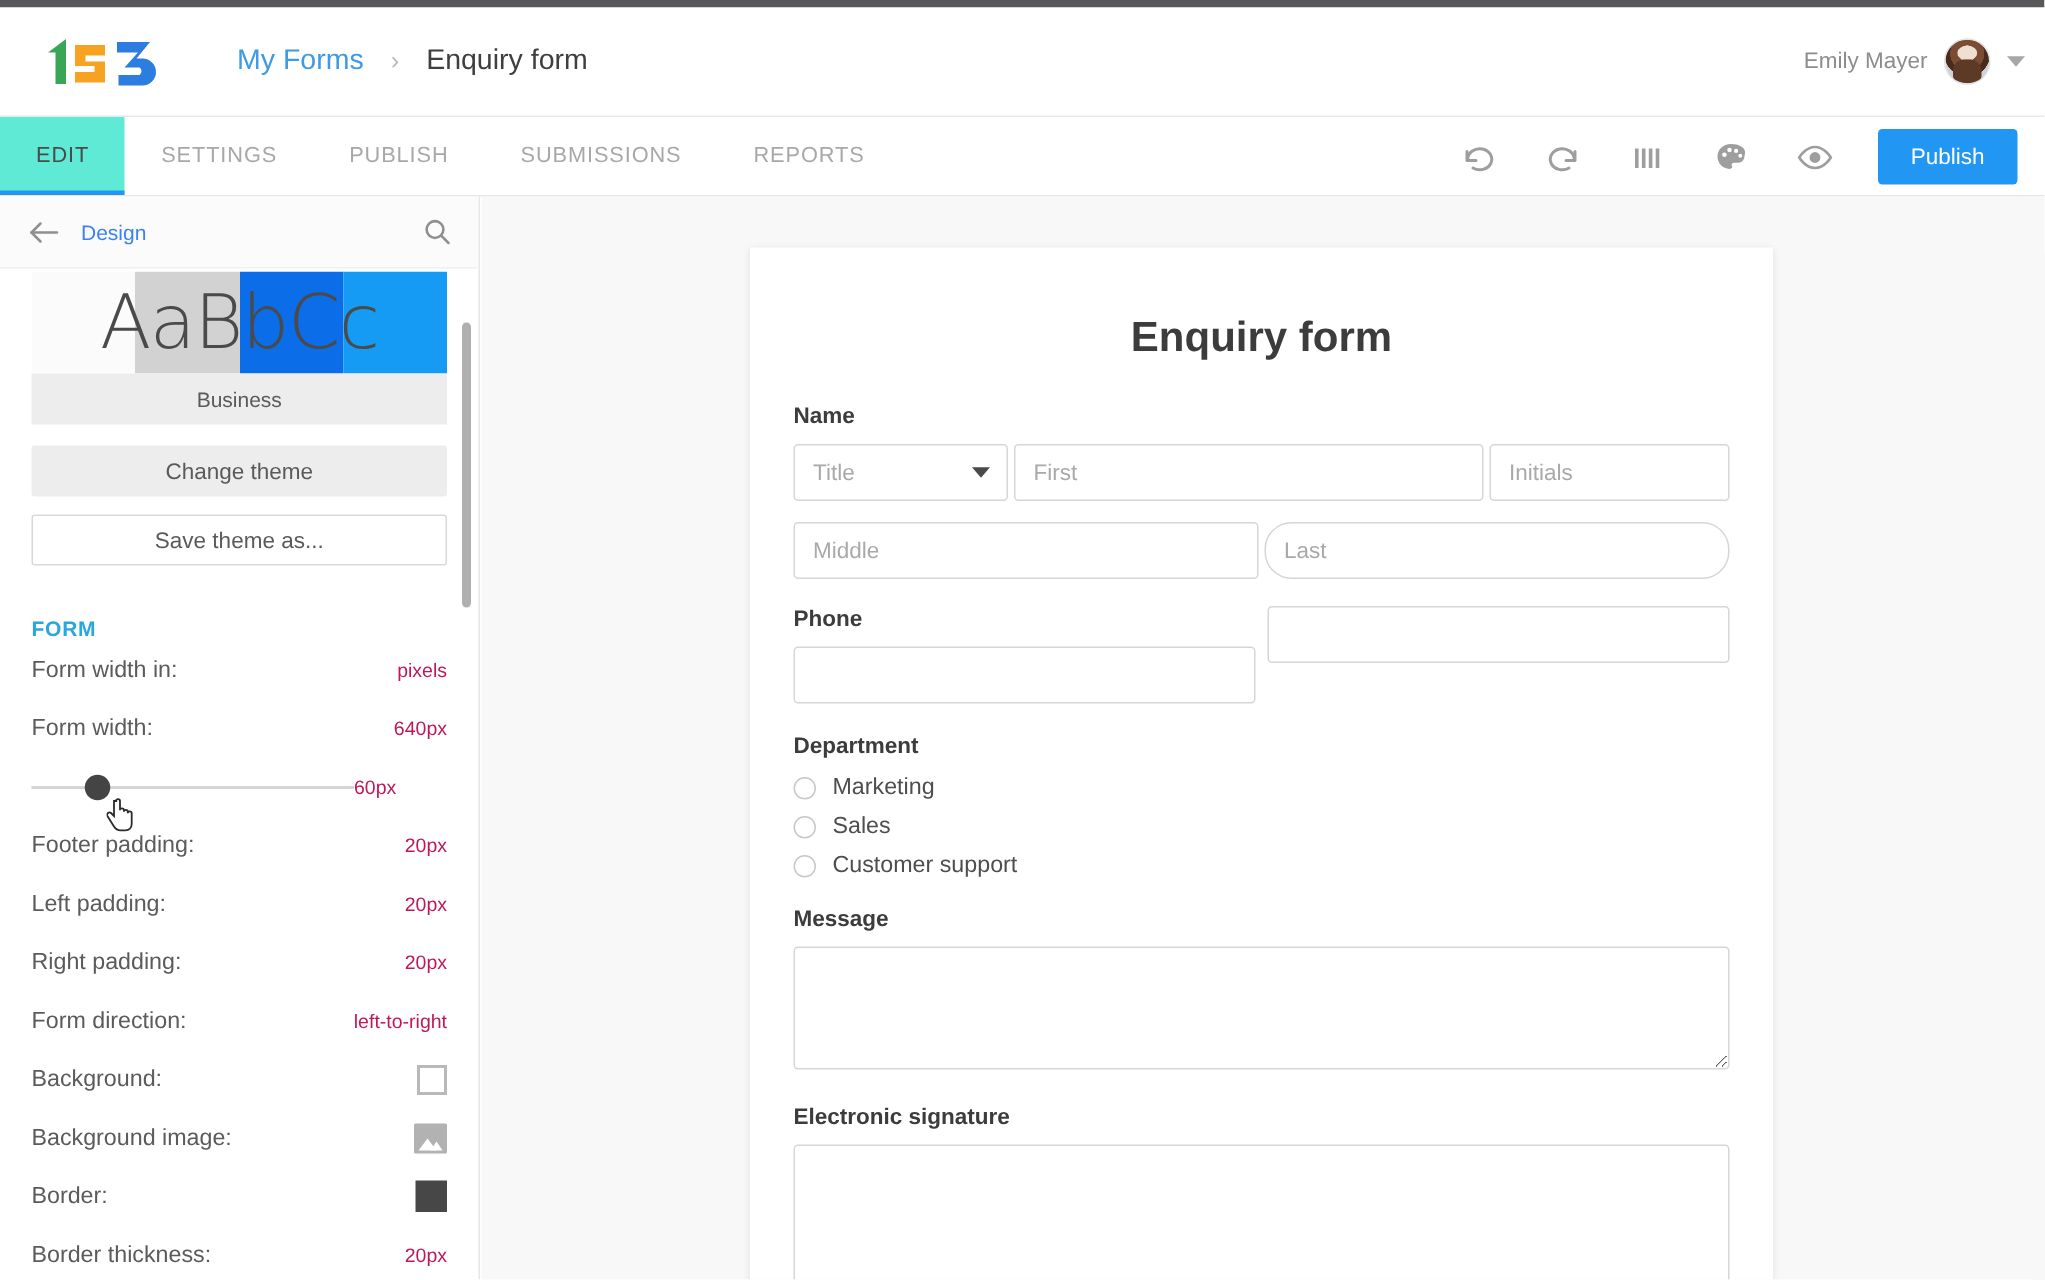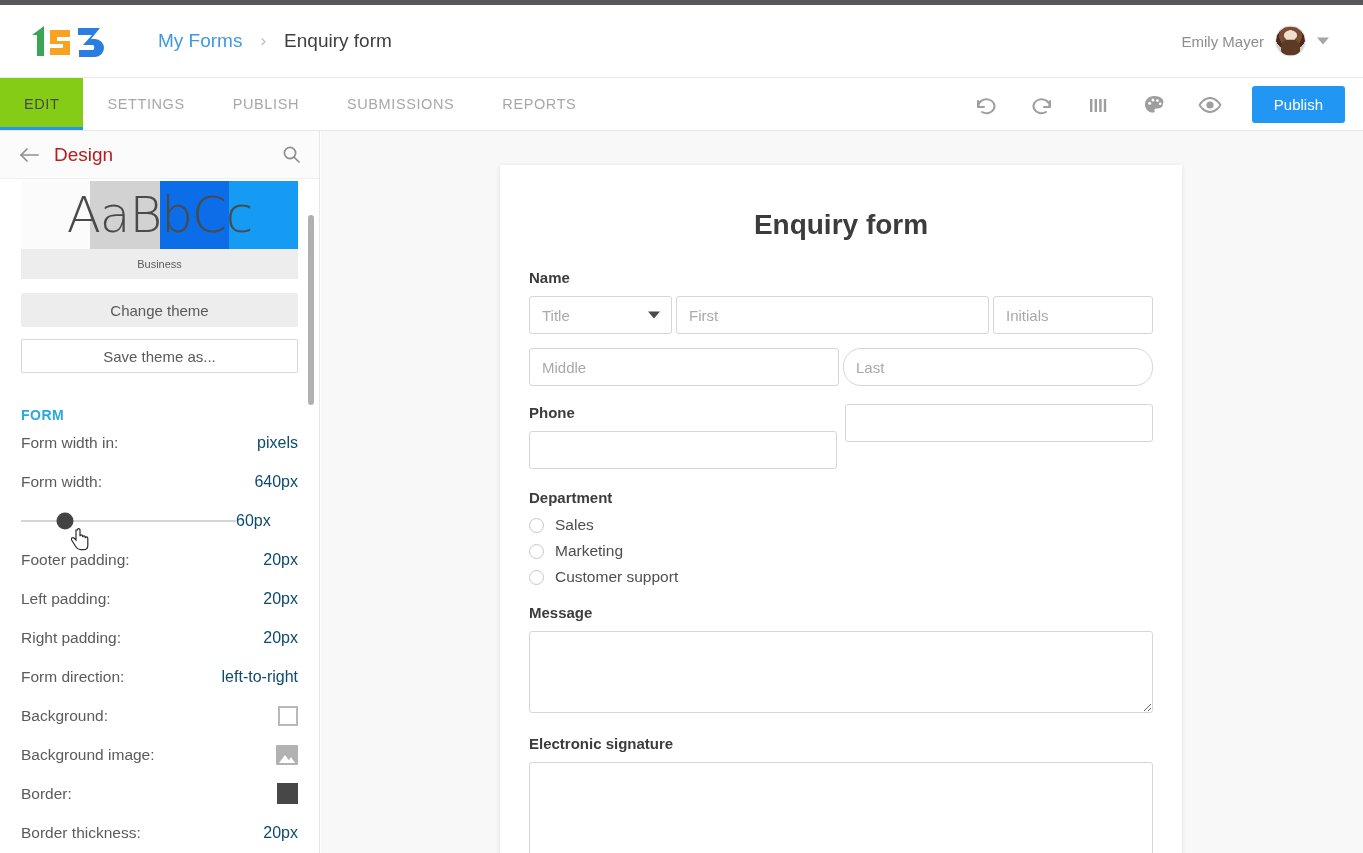--- a/index.html
+++ b/index.html
@@ -31,21 +31,21 @@
   .breadcrumb {
     margin-left: 50px; display: flex; align-items: center; gap: 18px;
   }
   .crumb-link {
     color: #3d9ae3; font-size: 19px; cursor: pointer;
   }
   .crumb-sep { color: #b9b9b9; font-size: 17px; }
   .crumb-current { color: #3f3f3f; font-size: 19px; }
 
   .user-area {
-    position: absolute; right: 34px; top: 50%; transform: translateY(-50%);
+    position: absolute; right: 13px; top: 50%; transform: translateY(-50%);
     display: flex; align-items: center; gap: 11px; margin-left: 30px;
   }
   .user-name { color: #8d8d8d; font-size: 15px; }
   .avatar {
     width: 31px; height: 31px; border-radius: 50%;
     background: radial-gradient(circle at 50% 32%, #e8c9b2 0 22%, #7a4c34 23% 46%, #4a2a1c 47% 62%, #cfd3d6 63% 100%);
     border: 1px solid #e2e2e2; overflow: hidden; position: relative;
   }
   .avatar::after {
     content:""; position:absolute; left:18%; top:46%; width:64%; height:54%;
@@ -65,21 +65,21 @@
   .tabbar {
     position: absolute; top: 78px; left: 0; width: 1363px; height: 53px;
     background: #ffffff; border-bottom: 1px solid #e6e6e6;
   }
   .tabs { display: flex; align-items: stretch; height: 100%; }
   .tab {
     display: flex; align-items: center; justify-content: center;
     padding: 0 24px; font-size: 14.5px; letter-spacing: .6px;
     color: #a8a8a8; cursor: pointer; position: relative; height: 100%;
   }
-  .tab.active { color: #4a4a4a; background: #84cc16; }
+  .tab.active { color: #4a4a4a; background: #5eead4; }
   .tab.active::after {
     content: ""; position: absolute; left: 0; bottom: 0;
     width: 100%; height: 3px; background: #2196f3;
   }
 
   .toolbar {
     position: absolute; right: 18px; top: 0; height: 53px;
     display: flex; align-items: center; gap: 0;
   }
   .tool-btn {
@@ -95,37 +95,37 @@
   
   .sidebar {
     position: absolute; top: 131px; left: 0; width: 320px; height: 722px;
     background: #ffffff; border-right: 1px solid #e6e6e6; overflow: hidden;
   }
   .sidebar-head {
     height: 48px; display: flex; align-items: center;
     padding: 0 18px; background: #fbfbfb; border-bottom: 1px solid #f0f0f0;
   }
   .back-arrow { cursor: pointer; margin-right: 14px; display:flex; }
-  .sidebar-title { color: #b91c1c; font-size: 19px; flex: 1; }
+  .sidebar-title { color: #3b82f6; font-size: 14px; flex: 1; }
   .search-icon-wrap { cursor: pointer; display:flex; }
 
   .theme-card { padding: 0 21px; margin-top: 2px; }
   .theme-preview {
     height: 68px; display: flex; position: relative; overflow: hidden;
   }
   .sw { flex: 1; height: 100%; }
   .theme-preview .label {
     position: absolute; inset: 0; display: flex;
     align-items: center; justify-content: center;
     font-size: 50px; color: #4a4a4a; letter-spacing: -1px;
     font-family: "DejaVu Sans", sans-serif; font-weight: 300;
   }
   .theme-name {
     background: #ededed; text-align: center; padding: 9px 0;
-    font-size: 11px; color: #5a5a5a;
+    font-size: 14px; color: #5a5a5a;
   }
   .btn-grey {
     margin: 14px 21px 0; height: 34px; background: #ededed;
     display: flex; align-items: center; justify-content: center;
     font-size: 15px; color: #5a5a5a; cursor: pointer; border-radius: 2px;
   }
   .btn-outline {
     margin: 12px 21px 0; height: 34px; background: #fff;
     border: 1px solid #d8d8d8; border-radius: 2px;
     display: flex; align-items: center; justify-content: center;
@@ -134,21 +134,21 @@
 
   .section-title {
     margin: 34px 0 0 21px; color: #29a8e0; font-size: 14px;
     font-weight: bold; letter-spacing: .5px;
   }
   .prop-row {
     display: flex; align-items: center; justify-content: space-between;
     padding: 0 21px; height: 39px;
   }
   .prop-label { color: #5b5b5b; font-size: 15.5px; }
-  .prop-value { color: #0c4a6e; font-size: 16px; }
+  .prop-value { color: #be185d; font-size: 13px; }
 
   .slider-row { position: relative; height: 39px; padding: 0 21px;
     display:flex; align-items:center; justify-content: flex-start; }
   .slider-track {
     position: relative; width: 215px; height: 2px; background: #d5d5d5;
   }
   .slider-handle {
     position: absolute; left: 44px; top: 50%; transform: translate(-50%, -50%);
     width: 17px; height: 17px; border-radius: 50%; background: #444;
     cursor: pointer;
@@ -450,25 +450,25 @@
           </div>
           <div style="flex:1">
             <input class="inp" value="" style="">
           </div>
         </div>
 
         <div class="group">
           <div class="field-label">Department</div>
           <div class="radio-row">
             <span class="radio"></span>
-            <span class="radio-label">Sales</span>
+            <span class="radio-label">Marketing</span>
           </div>
           <div class="radio-row">
             <span class="radio"></span>
-            <span class="radio-label">Marketing</span>
+            <span class="radio-label">Sales</span>
           </div>
           <div class="radio-row">
             <span class="radio"></span>
             <span class="radio-label">Customer support</span>
           </div>
         </div>
 
         <div class="group">
           <div class="field-label">Message</div>
           <textarea class="txtarea" style=""></textarea>

